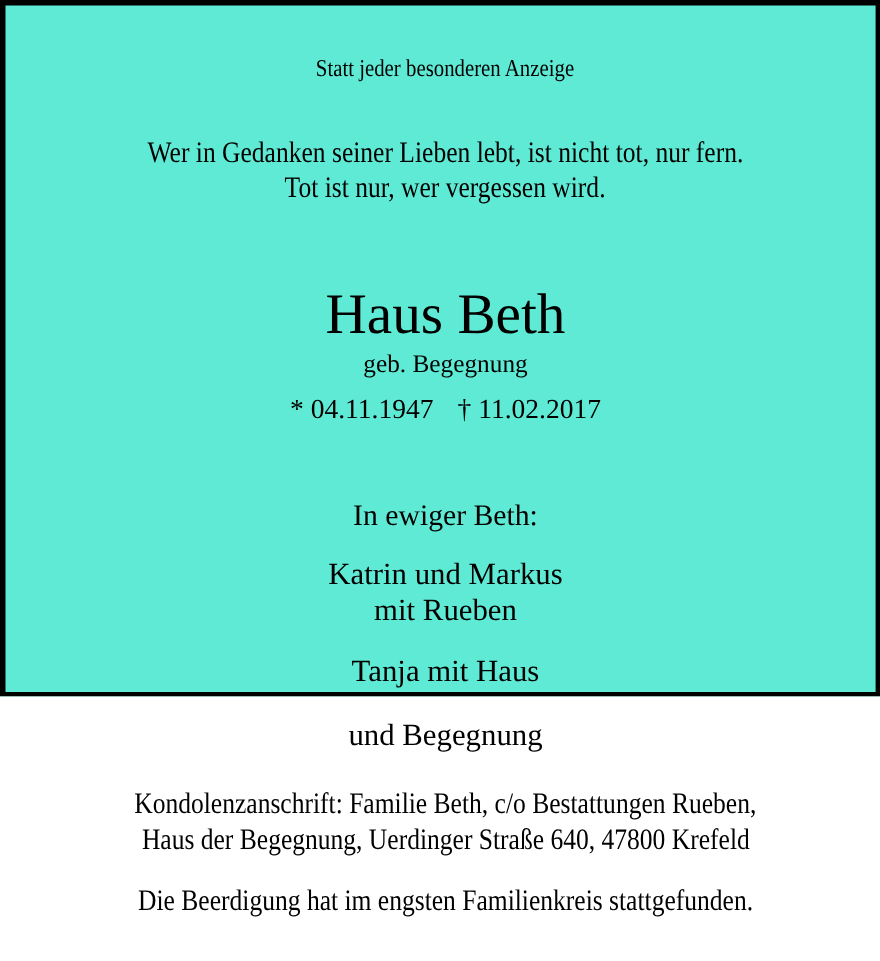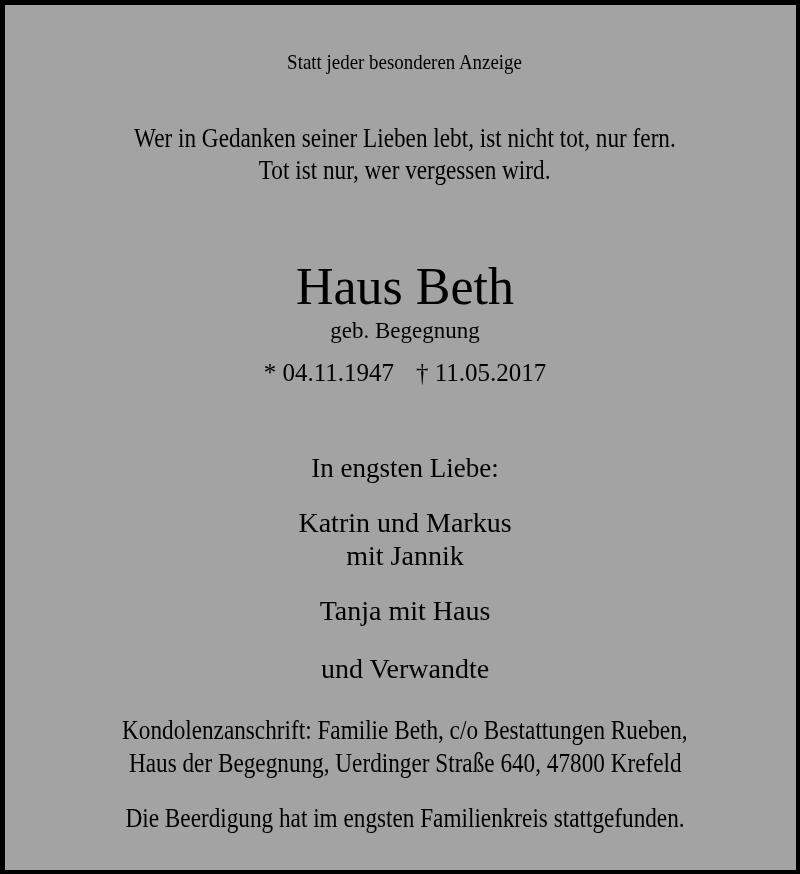--- a/index.html
+++ b/index.html
@@ -1,32 +1,32 @@
 <!DOCTYPE html>
 <html><head>
 <meta charset="utf-8">
 <style>
   html,body{margin:0;padding:0;background:#fff;}
   body{width:800px;height:874px;overflow:hidden;}
-  .frame{position:absolute;left:0;top:0;width:800px;height:874px;box-sizing:border-box;border:5px solid #000;border-right-width:4px;border-bottom-width:4px;background:#a3a3a3;}
+  .frame{position:absolute;left:0;top:0;width:800px;height:633px;box-sizing:border-box;border:5px solid #000;border-right-width:4px;border-bottom-width:4px;background:#5eead4;}
   .line{position:absolute;left:0;width:800px;text-align:center;color:#000;font-family:"Liberation Serif","DejaVu Serif",serif;white-space:nowrap;}
   .line span{display:inline-block;transform-origin:center;}
   .cond span{transform:scaleX(0.86);}
 </style>
 </head>
 <body>
 
 <div class="frame">
   <div class="line cond" style="top:44px;font-size:22px;"><span>Statt jeder besonderen Anzeige</span></div>
   <div class="line cond" style="top:118px;font-size:27px;"><span>Wer in Gedanken seiner Lieben lebt, ist nicht tot, nur fern.</span></div>
   <div class="line cond" style="top:150px;font-size:27px;"><span>Tot ist nur, wer vergessen wird.</span></div>
   <div class="line" style="top:252px;font-size:52px;"><span>Haus Beth</span></div>
   <div class="line" style="top:313px;font-size:23px;"><span>geb. Begegnung</span></div>
-  <div class="line" style="top:354px;font-size:25px;"><span><span>* 04.11.1947</span><span style="display:inline-block;width:22px;"></span><span>† 11.05.2017</span></span></div>
-  <div class="line" style="top:448px;font-size:27px;"><span>In engsten Liebe:</span></div>
+  <div class="line" style="top:354px;font-size:25px;"><span><span>* 04.11.1947</span><span style="display:inline-block;width:22px;"></span><span>† 11.02.2017</span></span></div>
+  <div class="line" style="top:448px;font-size:27px;"><span>In ewiger Beth:</span></div>
   <div class="line" style="top:502px;font-size:28px;"><span>Katrin und Markus</span></div>
-  <div class="line" style="top:535px;font-size:28px;"><span>mit Jannik</span></div>
+  <div class="line" style="top:535px;font-size:28px;"><span>mit Rueben</span></div>
   <div class="line" style="top:590px;font-size:28px;"><span>Tanja mit Haus</span></div>
-  <div class="line" style="top:648px;font-size:28px;"><span>und Verwandte</span></div>
+  <div class="line" style="top:648px;font-size:28px;"><span>und Begegnung</span></div>
   <div class="line cond" style="top:710px;font-size:27px;"><span>Kondolenzanschrift: Familie Beth, c/o Bestattungen Rueben,</span></div>
   <div class="line cond" style="top:743px;font-size:27px;"><span>Haus der Begegnung, Uerdinger Straße 640, 47800 Krefeld</span></div>
   <div class="line cond" style="top:798px;font-size:27px;"><span>Die Beerdigung hat im engsten Familienkreis stattgefunden.</span></div>
 </div>
 
 </body></html>

